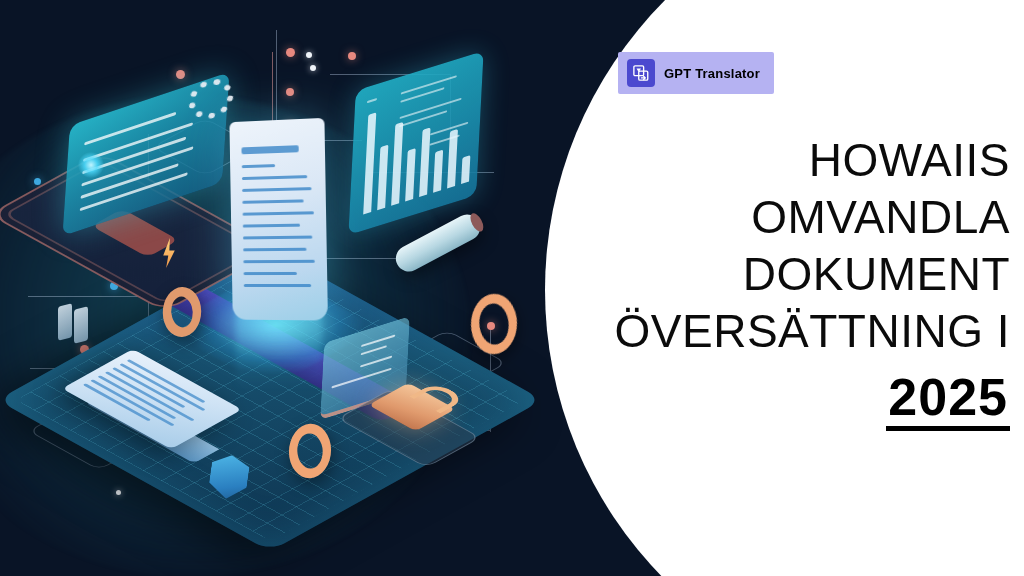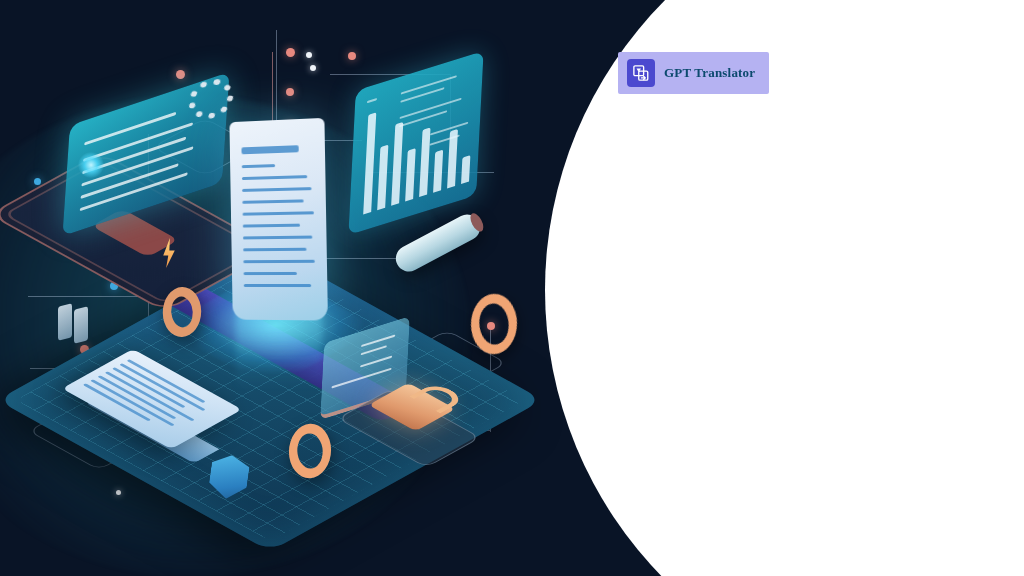--- a/index.html
+++ b/index.html
@@ -346,24 +346,23 @@
   .brand-icon {
     width: 28px; height: 28px;
     border-radius: 4px;
     background: #4b49cf;
     display: flex; align-items: center; justify-content: center;
     flex: 0 0 auto;
   }
   .brand-name {
     font-size: 13px;
     font-weight: bold;
-    color: #0c4a6e;
+    color: #000000;
     letter-spacing: .2px;
     white-space: nowrap;
-    font-family: Liberation Serif, serif;
   }
 
   .headline {
     position: absolute;
     left: -190px;
     right: 14px;
     top: 132px;
     text-align: right;
     color: #0b0b0b;
     font-size: 46px;
@@ -546,17 +545,24 @@
         <svg width="18" height="18" viewBox="0 0 24 24" aria-hidden="true">
           <rect x="2.5" y="2.5" width="13" height="13" rx="1.6" fill="none" stroke="#ffffff" stroke-width="1.8"></rect>
           <path d="M6 6 h6 l-3 5 z" fill="#ffffff"></path>
           <rect x="9" y="9.5" width="12" height="12" rx="1.6" fill="none" stroke="#ffffff" stroke-width="1.8"></rect>
           <path d="M12.5 18.5 h5 M15.5 16.3 l2.4 2.2 l-2.4 2.2" fill="none" stroke="#ffffff" stroke-width="1.6" stroke-linecap="round" stroke-linejoin="round"></path>
         </svg>
       </span>
       <span class="brand-name">GPT Translator</span>
     </div>
 
-
+    <div class="headline">
+      <span class="hl-line">HOWAIIS</span>
+      <span class="hl-line">OMVANDLA</span>
+      <span class="hl-line">DOKUMENT</span>
+      <span class="hl-line">ÖVERSÄTTNING I</span>
+    </div>
+
+    <div class="year">2025</div>
 
   </div>
 
 </div>
 
 </body></html>

